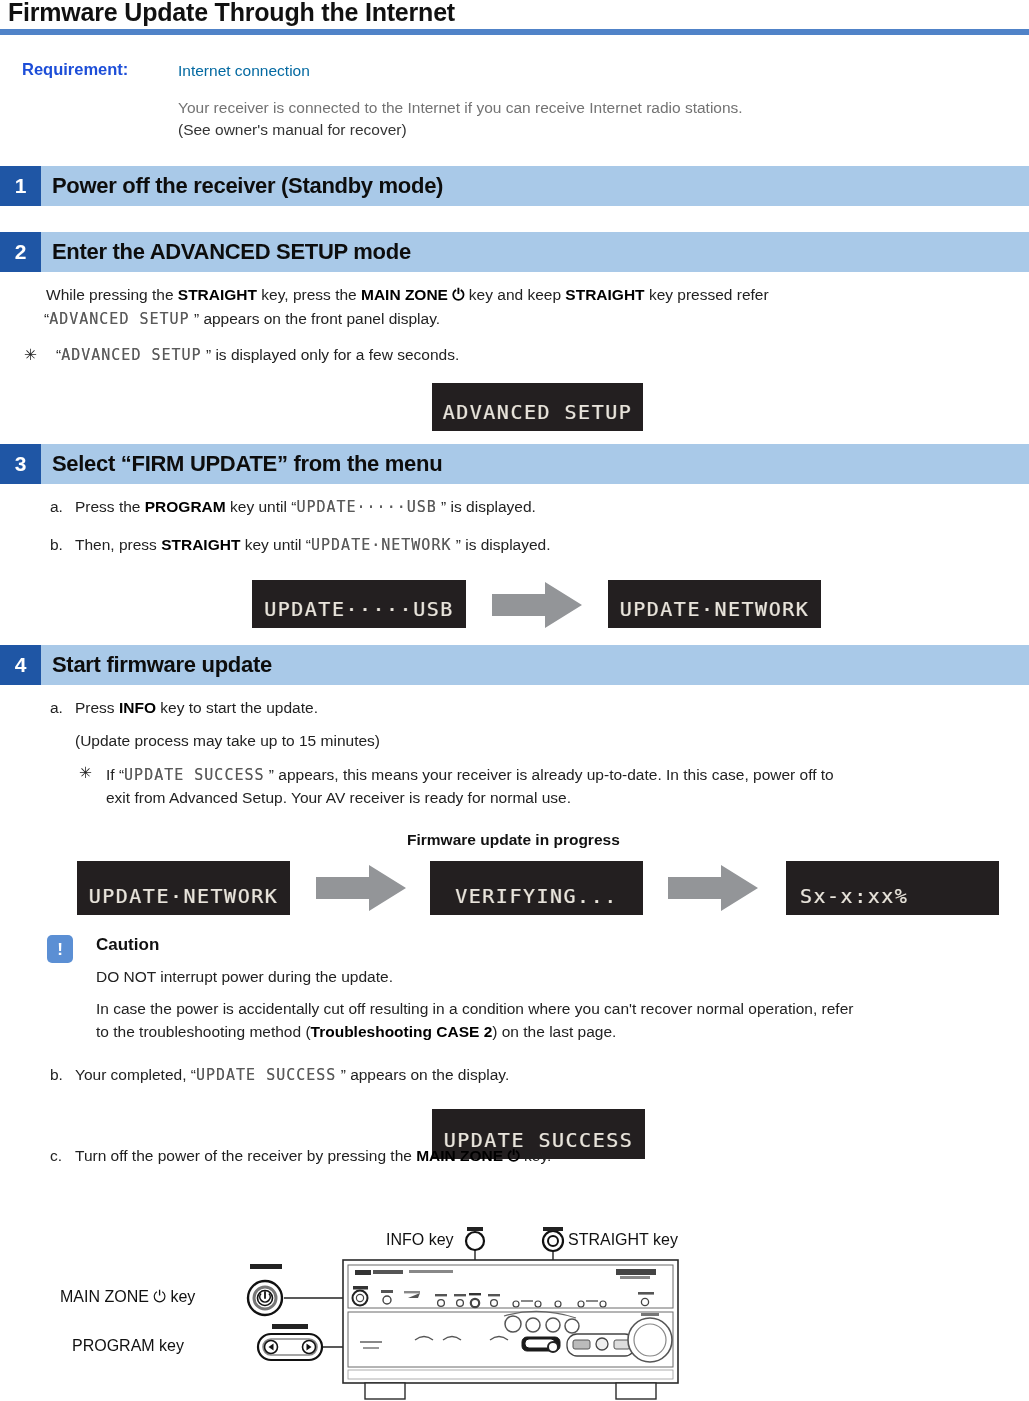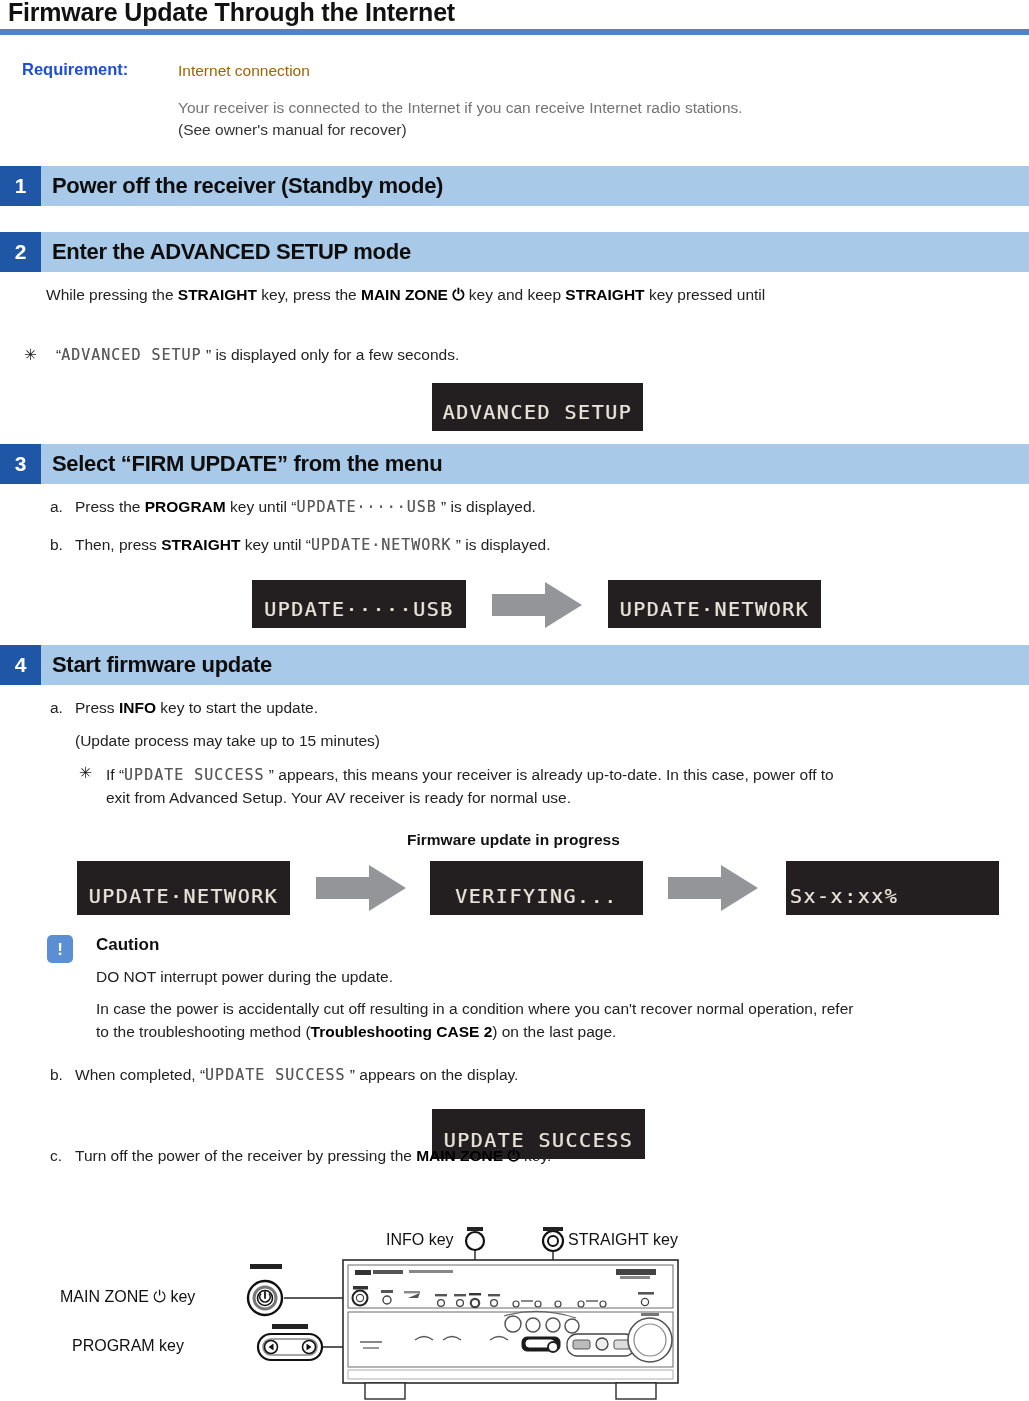--- a/index.html
+++ b/index.html
@@ -11,21 +11,21 @@
 
   
   .title{
     position:absolute;left:8px;top:-2px;font-size:25px;font-weight:bold;
     letter-spacing:-0.2px;color:#111;white-space:nowrap;
   }
   .title-rule{position:absolute;left:0;top:29px;width:1029px;height:6px;background:#5083c8;}
 
   
   .req-label{position:absolute;left:22px;top:60px;font-size:16.5px;font-weight:bold;color:#1d4ed8;}
-  .req-v1{position:absolute;left:178px;top:62px;font-size:15.5px;color:#a16207;}
+  .req-v1{position:absolute;left:178px;top:62px;font-size:15.5px;color:#0369a1;}
   .req-v2{position:absolute;left:178px;top:99px;font-size:15.5px;color:#737373;white-space:nowrap;}
   .req-v3{position:absolute;left:178px;top:121px;font-size:15.5px;color:#333;white-space:nowrap;}
 
   
   .stepbar{position:absolute;left:0;width:1029px;height:40px;background:#a9c9e8;}
   .stepnum{position:absolute;left:0;top:0;width:41px;height:40px;background:#1f56a5;
            color:#fff;font-size:21px;font-weight:bold;display:flex;align-items:center;justify-content:center;}
   .steptxt{position:absolute;left:52px;top:0;height:40px;display:flex;align-items:center;
            font-size:22px;font-weight:bold;color:#0d0d0d;letter-spacing:-0.3px;white-space:nowrap;}
 
@@ -78,21 +78,24 @@
     <div class="stepnum">1</div>
     <div class="steptxt">Power off the receiver (Standby mode)</div>
   </div>
 
   <div class="stepbar" style="top:232px;">
     <div class="stepnum">2</div>
     <div class="steptxt">Enter the ADVANCED SETUP mode</div>
   </div>
 
   <div class="btxt" style="left:46px;top:286px;">
-    <span>While pressing the </span><b>STRAIGHT</b><span> key, press the </span><b>MAIN ZONE ⏻</b><span> key and keep </span><b>STRAIGHT</b><span> key pressed until</span>
+    <span>While pressing the </span><b>STRAIGHT</b><span> key, press the </span><b>MAIN ZONE ⏻</b><span> key and keep </span><b>STRAIGHT</b><span> key pressed refer</span>
+  </div>
+  <div class="btxt" style="left:44px;top:310px;">
+    <span>“</span><span class="dm">ADVANCED SETUP</span><span> ” appears on the front panel display.</span>
   </div>
 
   <div class="marker" style="left:24px;top:346px;">✳</div>
   <div class="btxt" style="left:56px;top:346px;">
     <span>“</span><span class="dm">ADVANCED SETUP</span><span> ” is displayed only for a few seconds.</span>
   </div>
 
   <div class="lcd" style="left:432px;top:383px;width:211px;height:48px;">
     <span>ADVANCED SETUP</span>
   </div>
@@ -154,35 +157,35 @@
       </svg>
   </div>
   <div class="lcd" style="left:430px;top:861px;width:213px;height:54px;">
     <span>VERIFYING...</span>
   </div>
   <div class="arrow" style="left:668px;top:865px;">
     <svg width="90" height="46" viewBox="0 0 90 46">
         <polygon points="0,12 53,12 53,0 90,23 53,46 53,34 0,34" fill="#939598"></polygon>
       </svg>
   </div>
-  <div class="lcd" style="left:786px;top:861px;width:213px;height:54px;justify-content:flex-start;padding-left:4px;">
+  <div class="lcd" style="left:786px;top:861px;width:213px;height:54px;justify-content:flex-start;padding-left:14px;">
     <span>Sx-x:xx%</span>
   </div>
 
   <div class="caut-icon" style="left:47px;top:935px;">!</div>
   <div class="caut-title" style="left:96px;top:935px;">Caution</div>
   <div class="btxt" style="left:96px;top:968px;">DO NOT interrupt power during the update.</div>
   <div class="btxt" style="left:96px;top:1000px;">In case the power is accidentally cut off resulting in a condition where you can't recover normal operation, refer</div>
   <div class="btxt" style="left:96px;top:1023px;">
     <span>to the troubleshooting method (</span><b>Troubleshooting CASE 2</b><span>) on the last page.</span>
   </div>
 
   <div class="marker" style="left:50px;top:1066px;">b.</div>
   <div class="btxt" style="left:75px;top:1066px;">
-    <span>When completed, “</span><span class="dm">UPDATE SUCCESS</span><span> ” appears on the display.</span>
+    <span>Your completed, “</span><span class="dm">UPDATE SUCCESS</span><span> ” appears on the display.</span>
   </div>
 
   <div class="lcd" style="left:432px;top:1109px;width:213px;height:50px;">
     <span>UPDATE SUCCESS</span>
   </div>
 
   <div class="marker" style="left:50px;top:1147px;">c.</div>
   <div class="btxt" style="left:75px;top:1147px;">
     <span>Turn off the power of the receiver by pressing the </span><b>MAIN ZONE ⏻</b><span> key.</span>
   </div>

